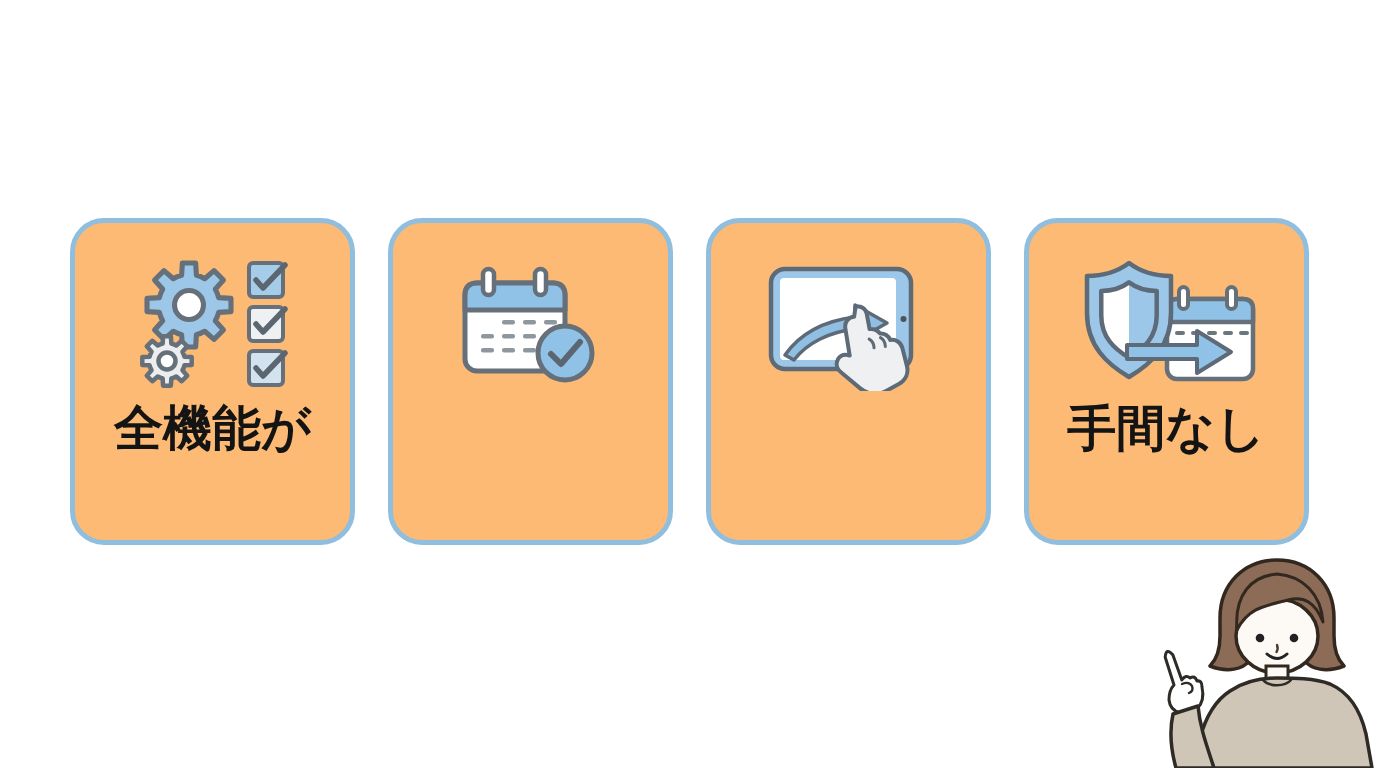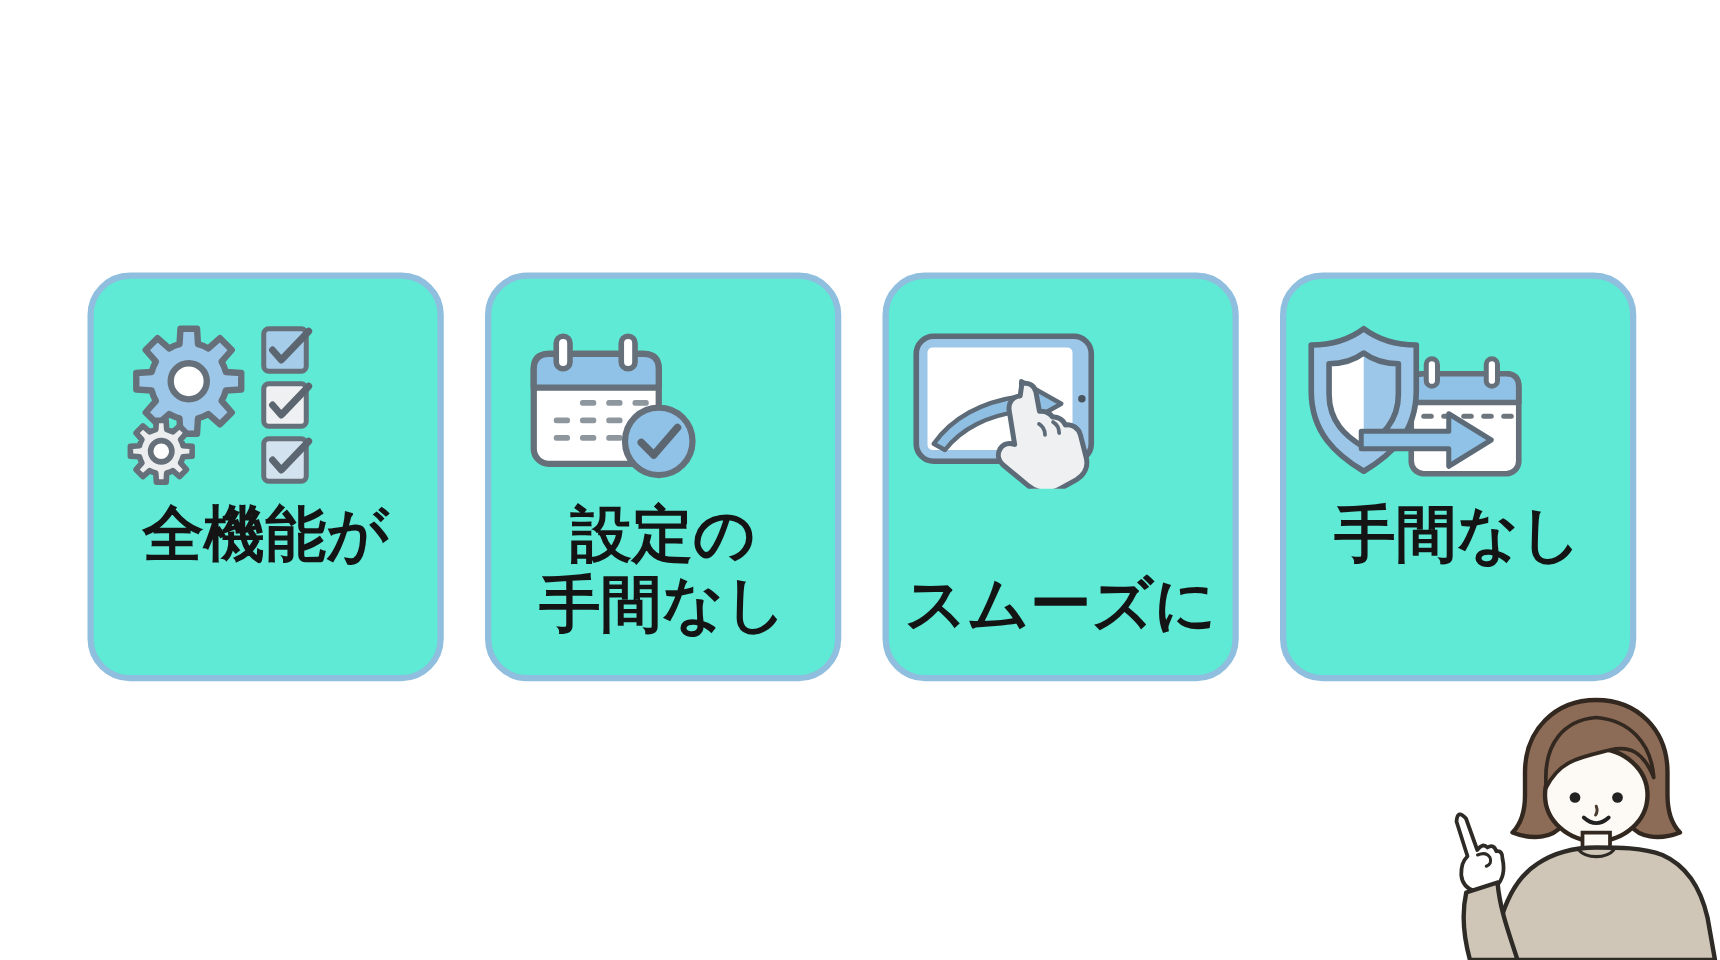--- a/index.html
+++ b/index.html
@@ -8,24 +8,24 @@
     background:#ffffff;
     font-family:"Liberation Sans","DejaVu Sans",sans-serif;
   }
   .cards-row{
     position:absolute;left:70px;top:218px;
     display:flex;gap:33px;
   }
   .card{
     box-sizing:border-box;
     width:285px;height:327px;
-    background:#5eead4;
+    background:#fdba74;
     border:5px solid #8fbede;
     border-radius:34px;
-    display:flex;flex-direction:column;
+    display:flex;flex-direction:column;align-items:center;
   }
   .icon-box{
     margin-top:34px;height:132px;width:200px;
     display:flex;align-items:center;justify-content:center;
   }
   .card-label{
     margin:12px 0 0 0;
     font-size:49px;font-weight:800;color:#141414;
     line-height:1.14;text-align:center;letter-spacing:0px;
   }
@@ -85,42 +85,37 @@
             <rect x="57" y="77" width="13" height="4.5" rx="2"></rect>
             <rect x="78" y="77" width="13" height="4.5" rx="2"></rect>
           <rect x="36" y="91" width="13" height="4.5" rx="2"></rect>
             <rect x="57" y="91" width="13" height="4.5" rx="2"></rect>
             <rect x="78" y="91" width="13" height="4.5" rx="2"></rect>
         </g>
         <circle cx="120" cy="96" r="27" fill="#8fc2e6" stroke="#66707a" stroke-width="5"></circle>
         <polyline points="106,97 116,107 135,85" fill="none" stroke="#5b6670" stroke-width="6" stroke-linecap="round" stroke-linejoin="round"></polyline>
       </svg>
     </div>
-    <h2 class="card-label">
-      <span>設定の</span><br>
-      <span>手間なし</span>
-    </h2>
   </section>
 
   <section class="card">
     <div class="icon-box">
       <svg width="172" height="136" viewBox="0 0 172 136">
         <rect x="8" y="14" width="140" height="100" rx="14" fill="#9cc7e8" stroke="#5d6a77" stroke-width="4.5"></rect>
         <rect x="17" y="23" width="116" height="82" rx="4" fill="#ffffff"></rect>
         <circle cx="140.5" cy="64" r="3" fill="#4a545e"></circle>
         <path d="M22,100 C36,80 60,66 92,62 L92,50 L124,68 L92,86 L92,74 C66,77 44,88 31,105 Z" fill="#8fc0e4" stroke="#5d6a77" stroke-width="3.5" stroke-linejoin="round"></path>
         <g transform="rotate(8 92 70)">
           <path d="M90,62 c-6,1 -9,7 -7,13 l8,26 c-5,-1 -9,1 -11,5 c-2,5 0,10 5,13 l21,13 c8,5 18,5 26,-1 l12,-9 c6,-5 8,-12 5,-19 l-7,-17 c-2,-5 -8,-8 -13,-6 c-2,-4 -7,-6 -11,-5 c-3,-3 -7,-4 -11,-3 l-5,-15 c-2,-5 -7,-7 -12,-5 z" fill="#eef0f2" stroke="#5d6a77" stroke-width="4" stroke-linejoin="round"></path>
           <path d="M108,82 q5,2 6,8 M119,79 q5,2 6,8" fill="none" stroke="#5d6a77" stroke-width="3" stroke-linecap="round"></path>
         </g>
       </svg>
     </div>
     <h2 class="card-label">
       <br>
-      <span>スムーズに</span>
     </h2>
   </section>
 
   <section class="card">
     <div class="icon-box">
       <svg width="192" height="136" viewBox="0 0 192 136">
         <defs>
           <path id="shieldp" d="M48,2 C36,11 22,15 6,15 L6,52 C6,85 26,103 48,116 C70,103 90,85 90,52 L90,15 C74,15 60,11 48,2 Z"></path>
           <clipPath id="rhalf">
               <rect x="48" y="-6" width="60" height="132"></rect>

